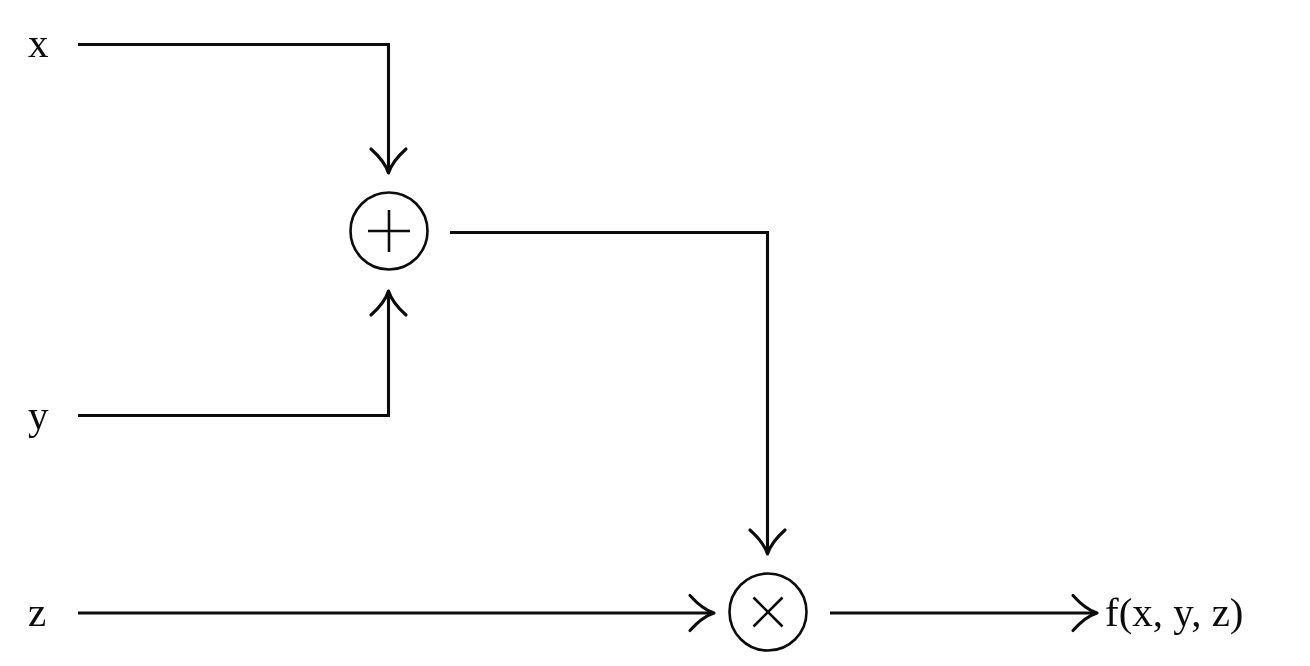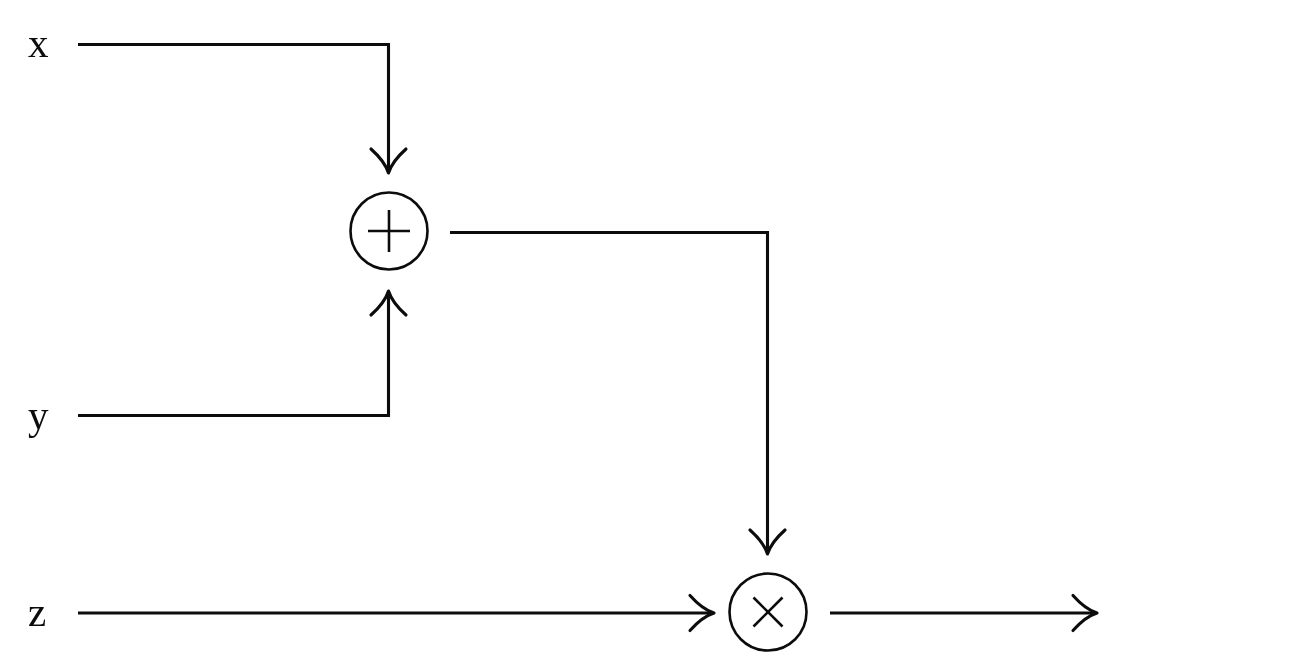--- a/index.html
+++ b/index.html
@@ -118,14 +118,15 @@
     </g>
 
   </svg>
 
   <div class="var-label" style="left:28px; top:43px;">x</div>
 
   <div class="var-label" style="left:28px; top:415px;">y</div>
 
   <div class="var-label" style="left:28px; top:612px;">z</div>
 
+  <div class="out-label" style="left:1105px; top:612px;">f(x, y, z)</div>
 
 </div>
 
 </body></html>

